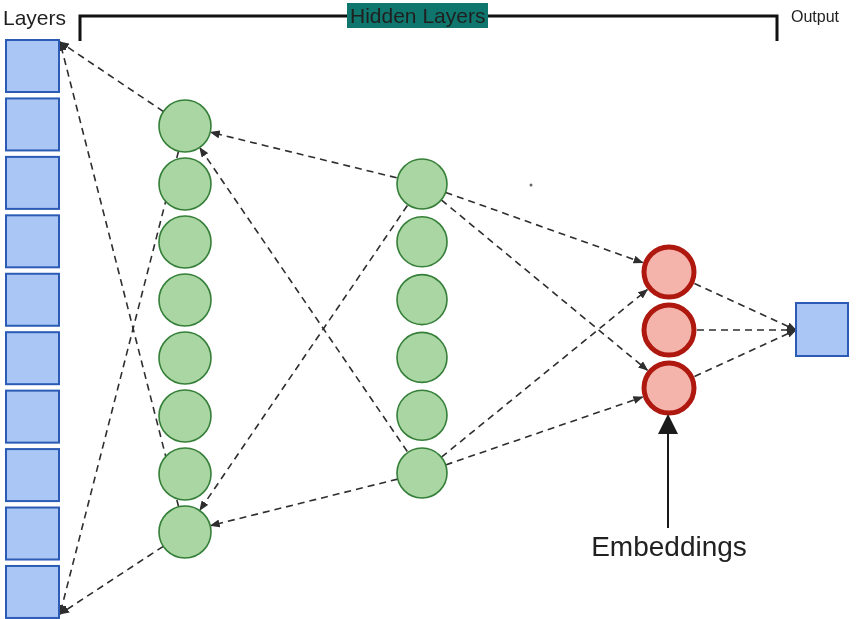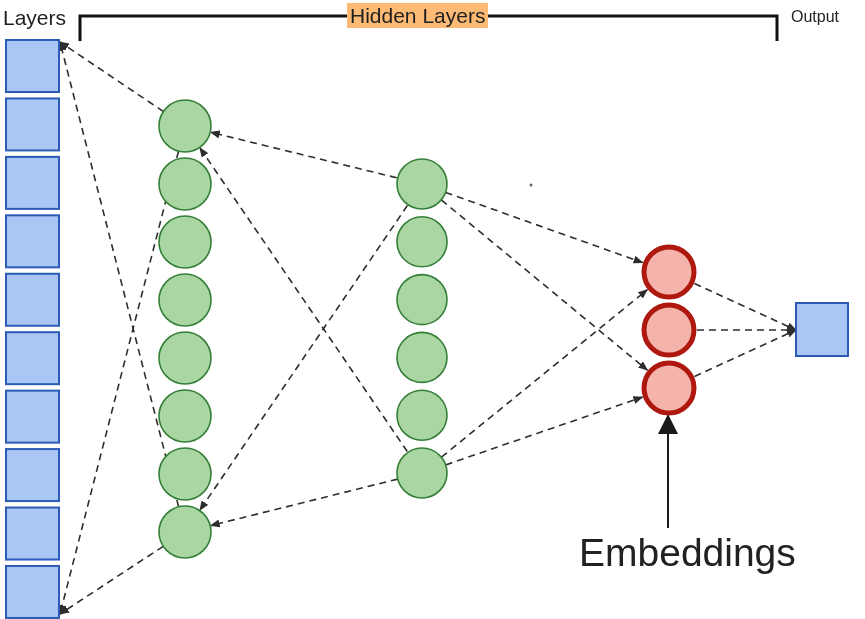--- a/index.html
+++ b/index.html
@@ -17,27 +17,27 @@
     z-index: 1;
   }
   .lbl {
     position: absolute;
     z-index: 2;
     color: #1f1f1f;
     line-height: 1.2;
     white-space: nowrap;
   }
   .lbl-input   { left: 3px;  top: 5px;  font-size: 21px; }
-  .lbl-hidden  { left: 347px; top: 3px; font-size: 21px; background: #fdba74; padding: 0 3px; }
+  .lbl-hidden  { left: 347px; top: 3px; font-size: 21px; background: #0f766e; padding: 0 3px; }
   .lbl-output  { left: 791px; top: 7px; font-size: 16px; }
   .lbl-embeddings {
     left: 579px; top: 530px;
     width: 180px;
     text-align: center;
-    font-size: 39px;
+    font-size: 28px;
     color: #212121;
   }
 </style>
 </head>
 <body>
 
 <div class="canvas">
   <svg id="diagram-svg" width="865" height="619" viewBox="0 0 865 619">
       <defs>
         <marker id="ah" markerUnits="userSpaceOnUse" markerWidth="10" markerHeight="8" refX="9" refY="4" orient="auto">

